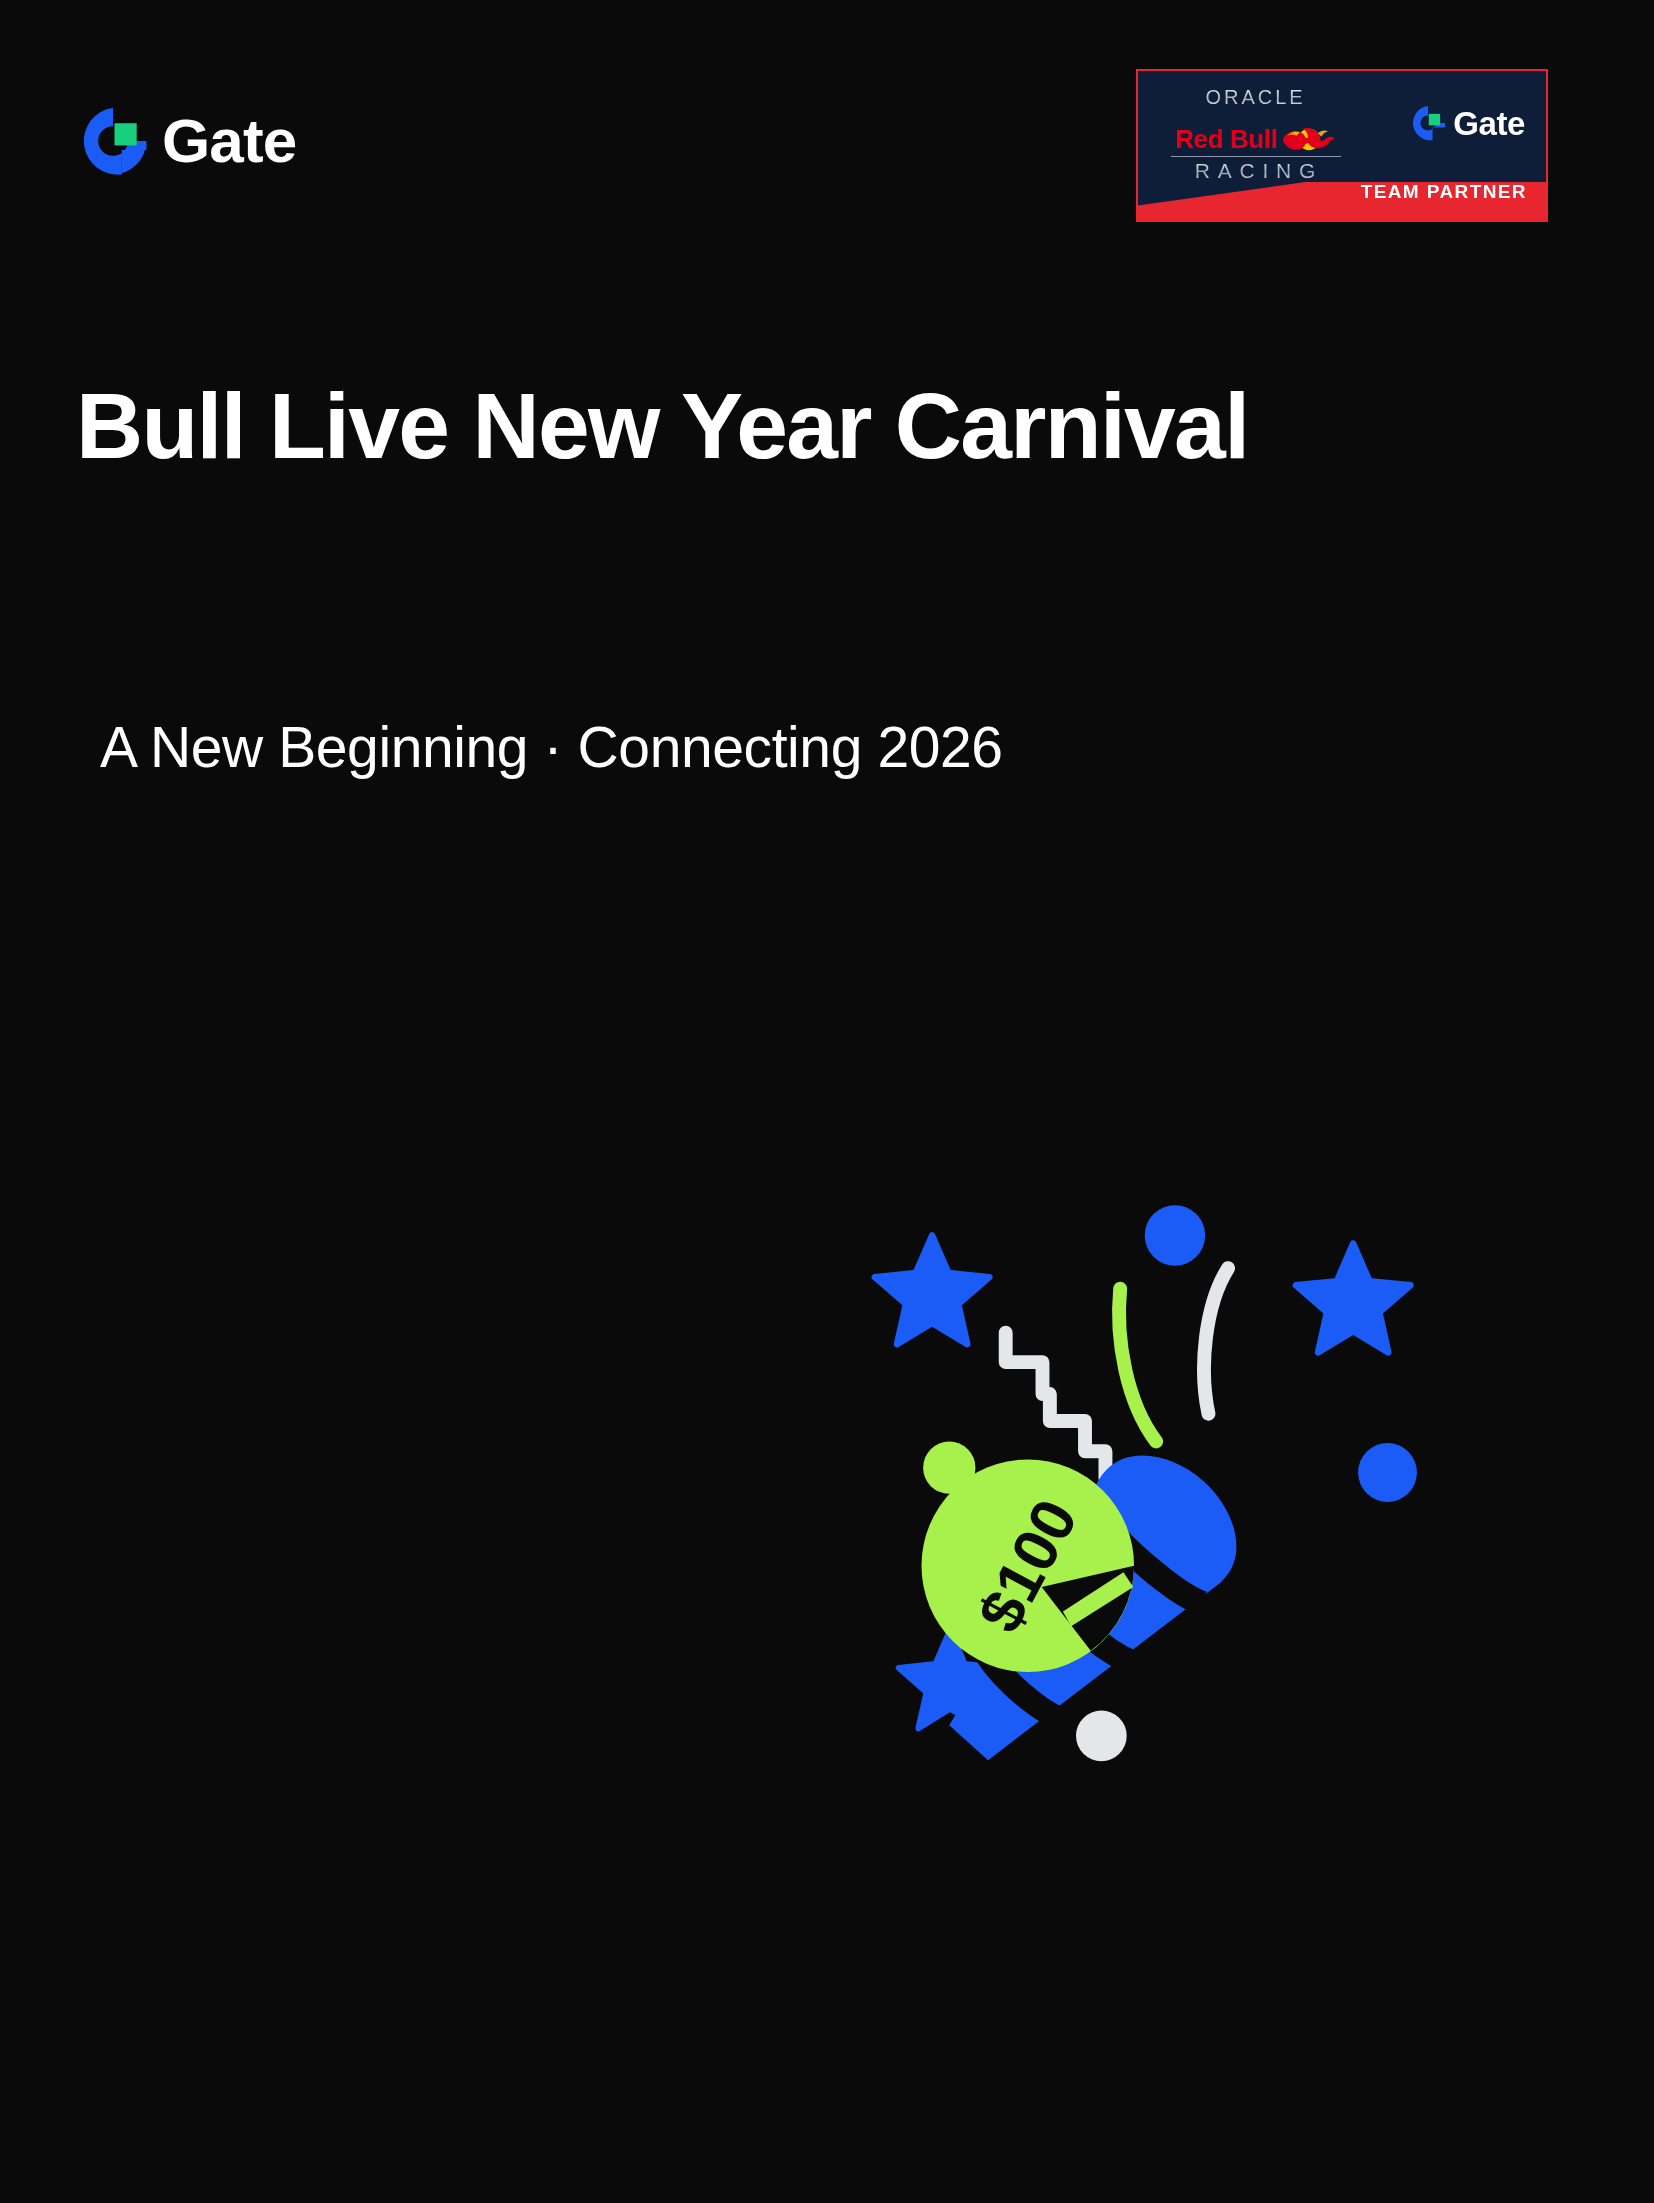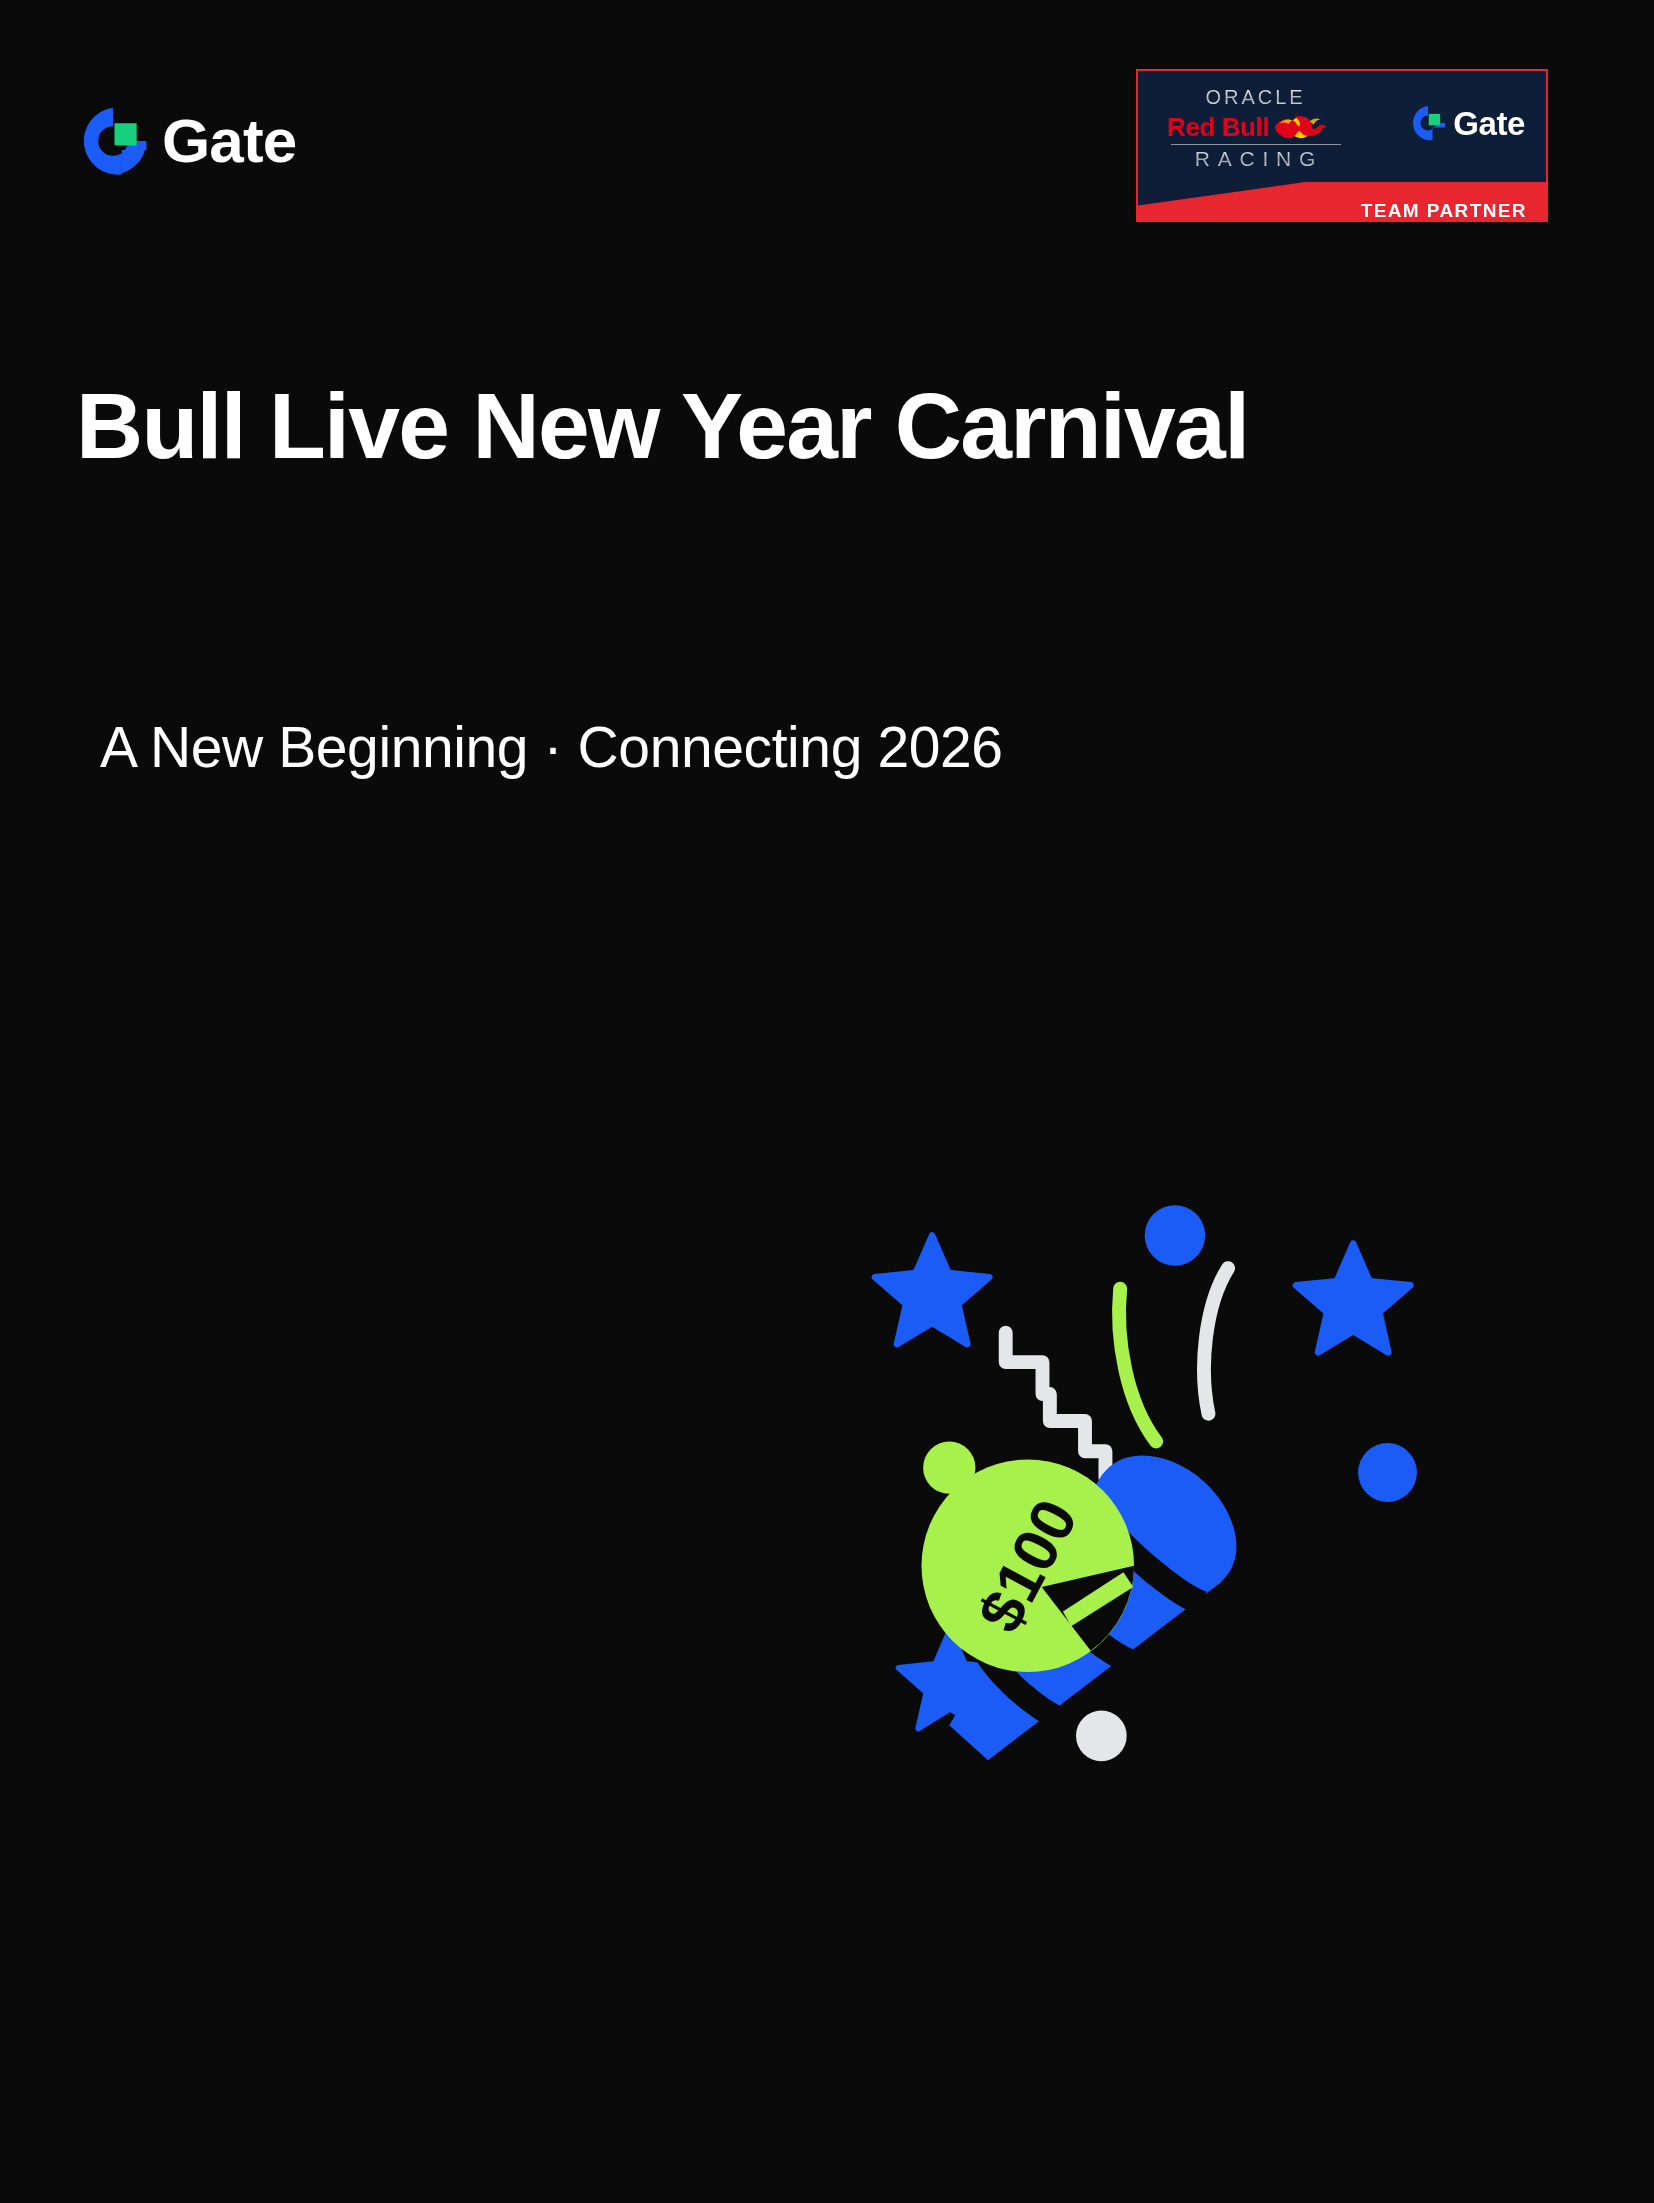--- a/index.html
+++ b/index.html
@@ -29,38 +29,38 @@
     overflow:hidden;
   }
   .badge-inner { position:relative; width:100%; height:100%; display:flex; align-items:flex-start; }
   .rbr-block { position:absolute; left:29px; top:15.6px; width:177px; text-align:center; }
   .oracle-text {
     font-size:20px; font-weight:400; letter-spacing:3px;
     color:#c9ced6; line-height:1.05;
     background:linear-gradient(180deg,#f2f4f7 0%,#aab1bb 55%,#e3e6ea 100%);
     -webkit-background-clip:text; background-clip:text; -webkit-text-fill-color:transparent;
   }
-  .redbull-row { display:flex; align-items:center; gap:4.3px; margin-top:6px; }
+  .redbull-row { display:flex; align-items:center; justify-content:center; gap:4.3px; margin-top:18px; }
   .redbull-text { font-size:26px; font-weight:700; color:#e1001a; letter-spacing:-0.4px; line-height:1; white-space:nowrap; }
   .rb-emblem { width:54px; height:26px; flex:none; }
   .rbr-divider { height:0.9px; background:#8d97a5; margin:4.3px 3.5px 3.5px 3.5px; }
   .racing-text {
     font-size:21px; font-weight:400; letter-spacing:7.8px; color:#c2c8d1;
     line-height:1; padding-left:7px;
     background:linear-gradient(180deg,#eef0f3 0%,#98a0ab 60%,#d8dce1 100%);
     -webkit-background-clip:text; background-clip:text; -webkit-text-fill-color:transparent;
   }
   .badge-gate { position:absolute; right:21px; top:33px; display:flex; align-items:center; gap:6px; }
   .badge-gate .bg-mark { width:38px; height:38px; position:relative; flex:none; }
   .badge-gate .bg-word { font-size:33px; font-weight:700; color:#ffffff; letter-spacing:-0.4px; line-height:1; }
   .partner-ribbon {
     position:absolute; left:0; bottom:0; width:100%; height:38px;
     background:#e8262f;
     clip-path:polygon(41% 0, 100% 0, 100% 100%, 0 100%, 0 62%);
-    display:flex; align-items:flex-end; justify-content:flex-end;
+    display:flex; align-items:flex-start; justify-content:flex-end;
   }
   .partner-ribbon span {
     font-size:19px; font-weight:700; color:#ffffff; letter-spacing:1.4px;
     padding-right:19px; line-height:1;
   }
 
   
   .hero-title {
     position:absolute; left:76px; top:374px;
     font-size:93px; font-weight:700; color:#ffffff;

